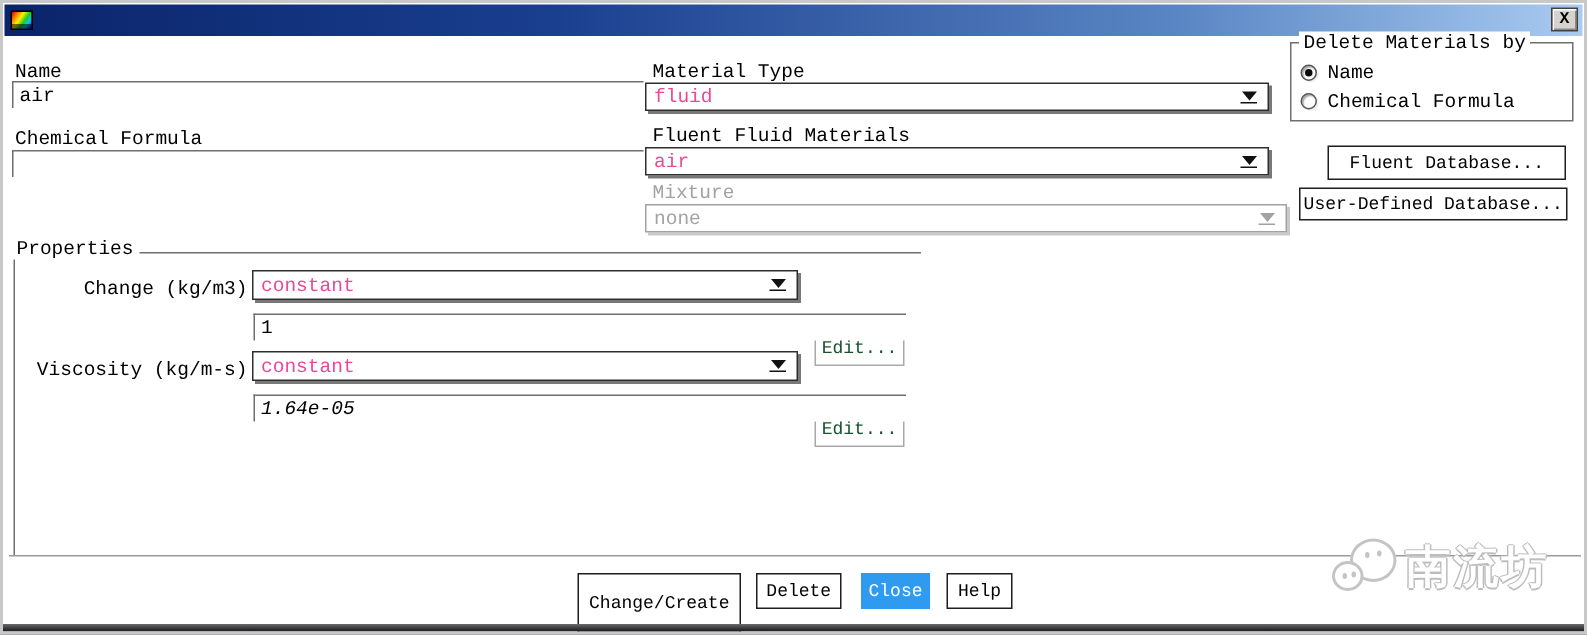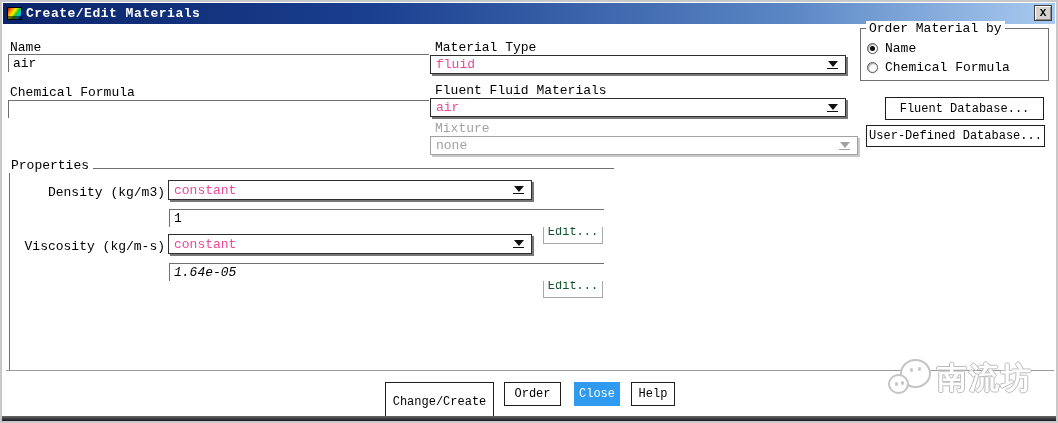--- a/index.html
+++ b/index.html
@@ -104,21 +104,20 @@
     white-space:nowrap;
   }
 </style>
 </head>
 <body>
 
 <div class="window">
 
   <div class="titlebar">
     <span class="app-icon"></span>
-    <span class="title-text">Create/Edit Materials</span>
     <div class="close-btn">X</div>
   </div>
 
   <div class="lbl" style="left:8px; top:38px;">Name</div>
   <div class="tinput" style="left:6px; top:52px; width:421px;">air</div>
 
   <div class="lbl" style="left:8px; top:83px;">Chemical Formula</div>
   <div class="tinput" style="left:6px; top:98px; width:421px;"></div>
 
   <div class="lbl" style="left:433px; top:38px;">Material Type</div>
@@ -142,38 +141,38 @@
   <div class="lbl disabled" style="left:433px; top:119px;">Mixture</div>
   <div class="dropdown disabled" style="left:428px; top:134px; width:428px; height:19px;">
     <span>none</span>
     <span class="dd-arrow">
         <span class="tri"></span>
         <span class="bar"></span>
       </span>
   </div>
 
   <div class="group">
-    <div class="group-legend">Order Material by</div>
+    <div class="group-legend">Delete Materials by</div>
     <div class="radio-row" style="top:12px;">
       <span class="radio selected"></span>
       <span class="radio-label">Name</span>
     </div>
     <div class="radio-row" style="top:31px;">
       <span class="radio"></span>
       <span class="radio-label">Chemical Formula</span>
     </div>
   </div>
 
   <div class="btn" style="left:864px; top:123px; width:179px; height:22px;">User-Defined Database...</div>
   <div class="btn" style="left:883px; top:95px; width:159px; height:23px;">Fluent Database...</div>
 
   <div class="props-label">Properties</div>
   <div class="props-box"></div>
 
-  <div class="plabel" style="left:5px; top:183px;">Density (kg/m3)</div>
+  <div class="plabel" style="left:5px; top:183px;">Change (kg/m3)</div>
   <div class="dropdown" style="left:166px; top:178px; width:364px; height:20px;">
     <span>constant</span>
     <span class="dd-arrow">
         <span class="tri"></span>
         <span class="bar"></span>
       </span>
   </div>
   <div class="btn disabled" style="left:541px; top:178px; width:60px; height:24px;">Edit...</div>
   <div class="tinput" style="left:167px; top:207px; width:435px;">1</div>
 
@@ -184,21 +183,21 @@
         <span class="tri"></span>
         <span class="bar"></span>
       </span>
   </div>
   <div class="btn disabled" style="left:541px; top:232px; width:60px; height:24px;">Edit...</div>
   <div class="tinput" style="left:167px; top:261px; width:435px;font-style:italic;">1.64e-05</div>
 
   <div class="separator"></div>
 
   <div class="btn" style="left:383px; top:380px; width:109px; height:40px;">Change/Create</div>
-  <div class="btn" style="left:502px; top:380px; width:57px; height:24px;">Order</div>
+  <div class="btn" style="left:502px; top:380px; width:57px; height:24px;">Delete</div>
   <div class="btn primary" style="left:572px; top:380px; width:46px; height:24px;">Close</div>
   <div class="btn" style="left:629px; top:380px; width:44px; height:24px;">Help</div>
 
   <div class="watermark">
     <span class="bub big">
         <i class="e1"></i>
         <i class="e2"></i>
       </span>
     <span class="bub small">
         <i class="e1"></i>

